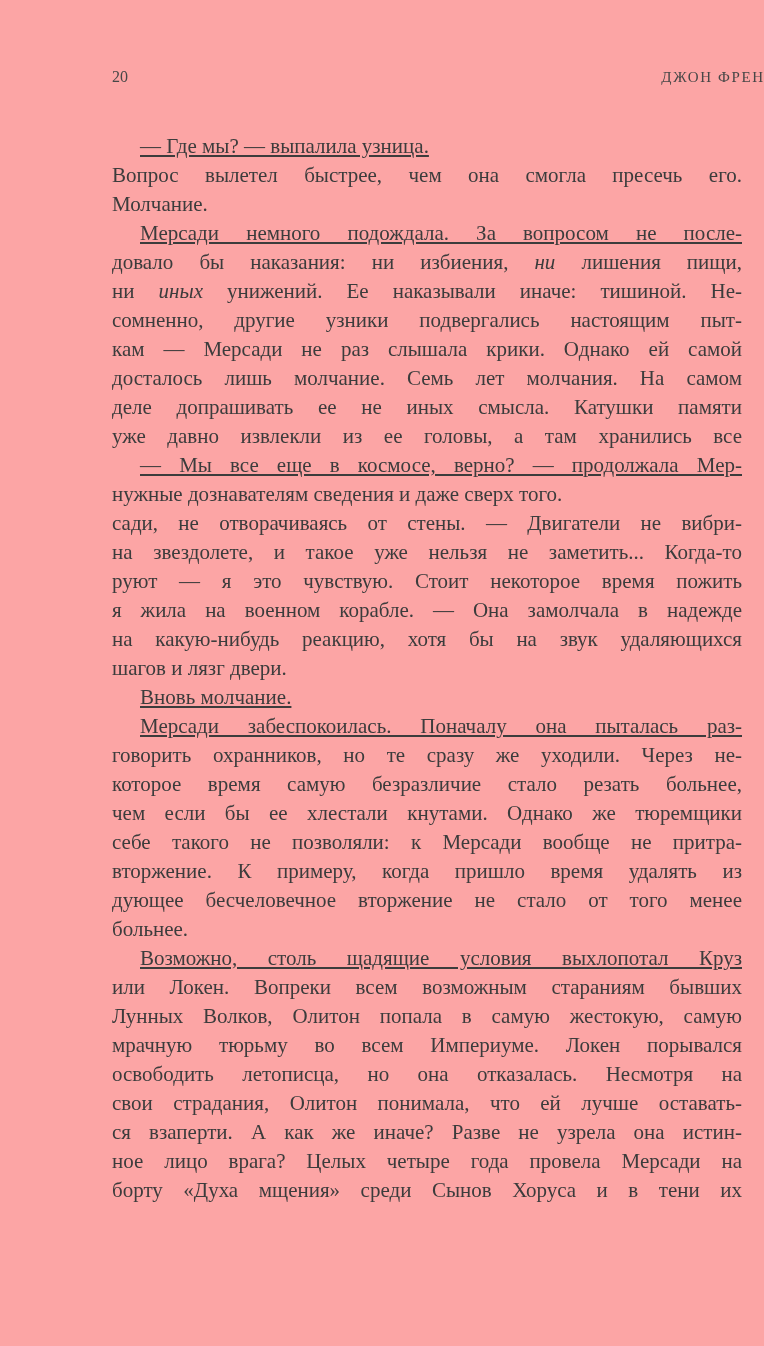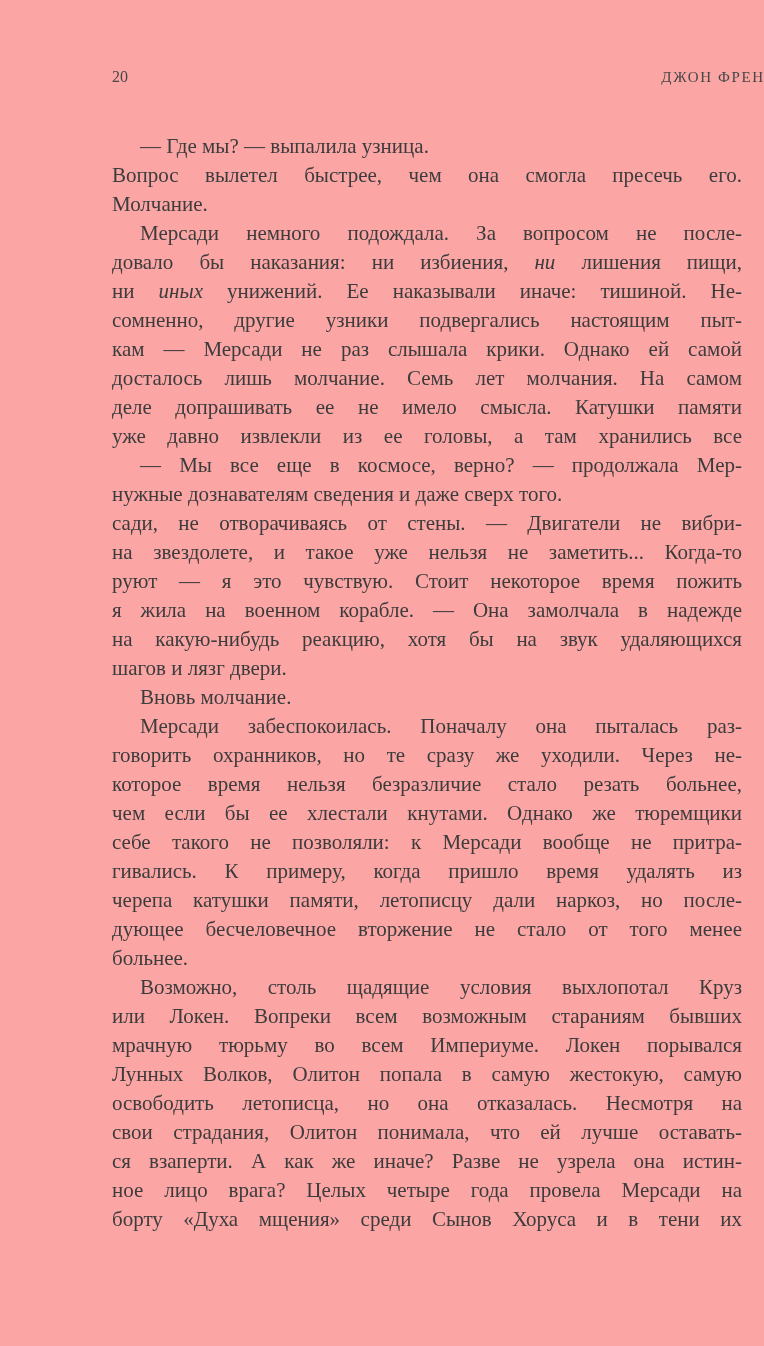--- a/index.html
+++ b/index.html
@@ -55,20 +55,21 @@
     text-align-last: justify;
     white-space: normal;
     overflow: hidden;
   }
   .line.last {
     text-align: left;
     text-align-last: left;
   }
   .line.indent {
     padding-left: 28px;
+    text-decoration: underline;
   }
   .line .it {
     font-style: italic;
   }
 </style>
 </head>
 <body>
 
 <div class="page">
   <div class="running-head">
@@ -79,43 +80,42 @@
   <div class="body-text">
       <div class="line last indent"><span>— Где мы? — выпалила узница.</span></div>
       <div class="line"><span>Вопрос вылетел быстрее, чем она смогла пресечь его.</span></div>
       <div class="line last"><span>Молчание.</span></div>
       <div class="line indent"><span>Мерсади немного подождала. За вопросом не после-</span></div>
       <div class="line"><span>довало бы наказания: ни избиения, </span><span class="it">ни</span><span> лишения пищи,</span></div>
       <div class="line"><span>ни </span><span class="it">иных</span><span> унижений. Ее наказывали иначе: тишиной. Не-</span></div>
       <div class="line"><span>сомненно, другие узники подвергались настоящим пыт-</span></div>
       <div class="line"><span>кам — Мерсади не раз слышала крики. Однако ей самой</span></div>
       <div class="line"><span>досталось лишь молчание. Семь лет молчания. На самом</span></div>
-      <div class="line"><span>деле допрашивать ее не имело смысла. Катушки памяти</span></div>
+      <div class="line"><span>деле допрашивать ее не иных смысла. Катушки памяти</span></div>
       <div class="line"><span>уже давно извлекли из ее головы, а там хранились все</span></div>
       <div class="line indent"><span>— Мы все еще в космосе, верно? — продолжала Мер-</span></div>
       <div class="line last"><span>нужные дознавателям сведения и даже сверх того.</span></div>
       <div class="line"><span>сади, не отворачиваясь от стены. — Двигатели не вибри-</span></div>
       <div class="line"><span>на звездолете, и такое уже нельзя не заметить... Когда-то</span></div>
       <div class="line"><span>руют — я это чувствую. Стоит некоторое время пожить</span></div>
       <div class="line"><span>я жила на военном корабле. — Она замолчала в надежде</span></div>
       <div class="line"><span>на какую-нибудь реакцию, хотя бы на звук удаляющихся</span></div>
       <div class="line last"><span>шагов и лязг двери.</span></div>
       <div class="line last indent"><span>Вновь молчание.</span></div>
       <div class="line indent"><span>Мерсади забеспокоилась. Поначалу она пыталась раз-</span></div>
       <div class="line"><span>говорить охранников, но те сразу же уходили. Через не-</span></div>
-      <div class="line"><span>которое время нельзя безразличие стало резать больнее,</span></div>
+      <div class="line"><span>которое время самую безразличие стало резать больнее,</span></div>
       <div class="line"><span>чем если бы ее хлестали кнутами. Однако же тюремщики</span></div>
       <div class="line"><span>себе такого не позволяли: к Мерсади вообще не притра-</span></div>
-      <div class="line"><span>гивались. К примеру, когда пришло время удалять из</span></div>
-      <div class="line"><span>черепа катушки памяти, летописцу дали наркоз, но после-</span></div>
+      <div class="line"><span>вторжение. К примеру, когда пришло время удалять из</span></div>
       <div class="line"><span>дующее бесчеловечное вторжение не стало от того менее</span></div>
       <div class="line last"><span>больнее.</span></div>
       <div class="line indent"><span>Возможно, столь щадящие условия выхлопотал Круз</span></div>
       <div class="line"><span>или Локен. Вопреки всем возможным стараниям бывших</span></div>
+      <div class="line"><span>Лунных Волков, Олитон попала в самую жестокую, самую</span></div>
       <div class="line"><span>мрачную тюрьму во всем Империуме. Локен порывался</span></div>
-      <div class="line"><span>Лунных Волков, Олитон попала в самую жестокую, самую</span></div>
       <div class="line"><span>освободить летописца, но она отказалась. Несмотря на</span></div>
       <div class="line"><span>свои страдания, Олитон понимала, что ей лучше оставать-</span></div>
       <div class="line"><span>ся взаперти. А как же иначе? Разве не узрела она истин-</span></div>
       <div class="line"><span>ное лицо врага? Целых четыре года провела Мерсади на</span></div>
       <div class="line"><span>борту «Духа мщения» среди Сынов Хоруса и в тени их</span></div>
     </div>
 </div>
 
 </body></html>

